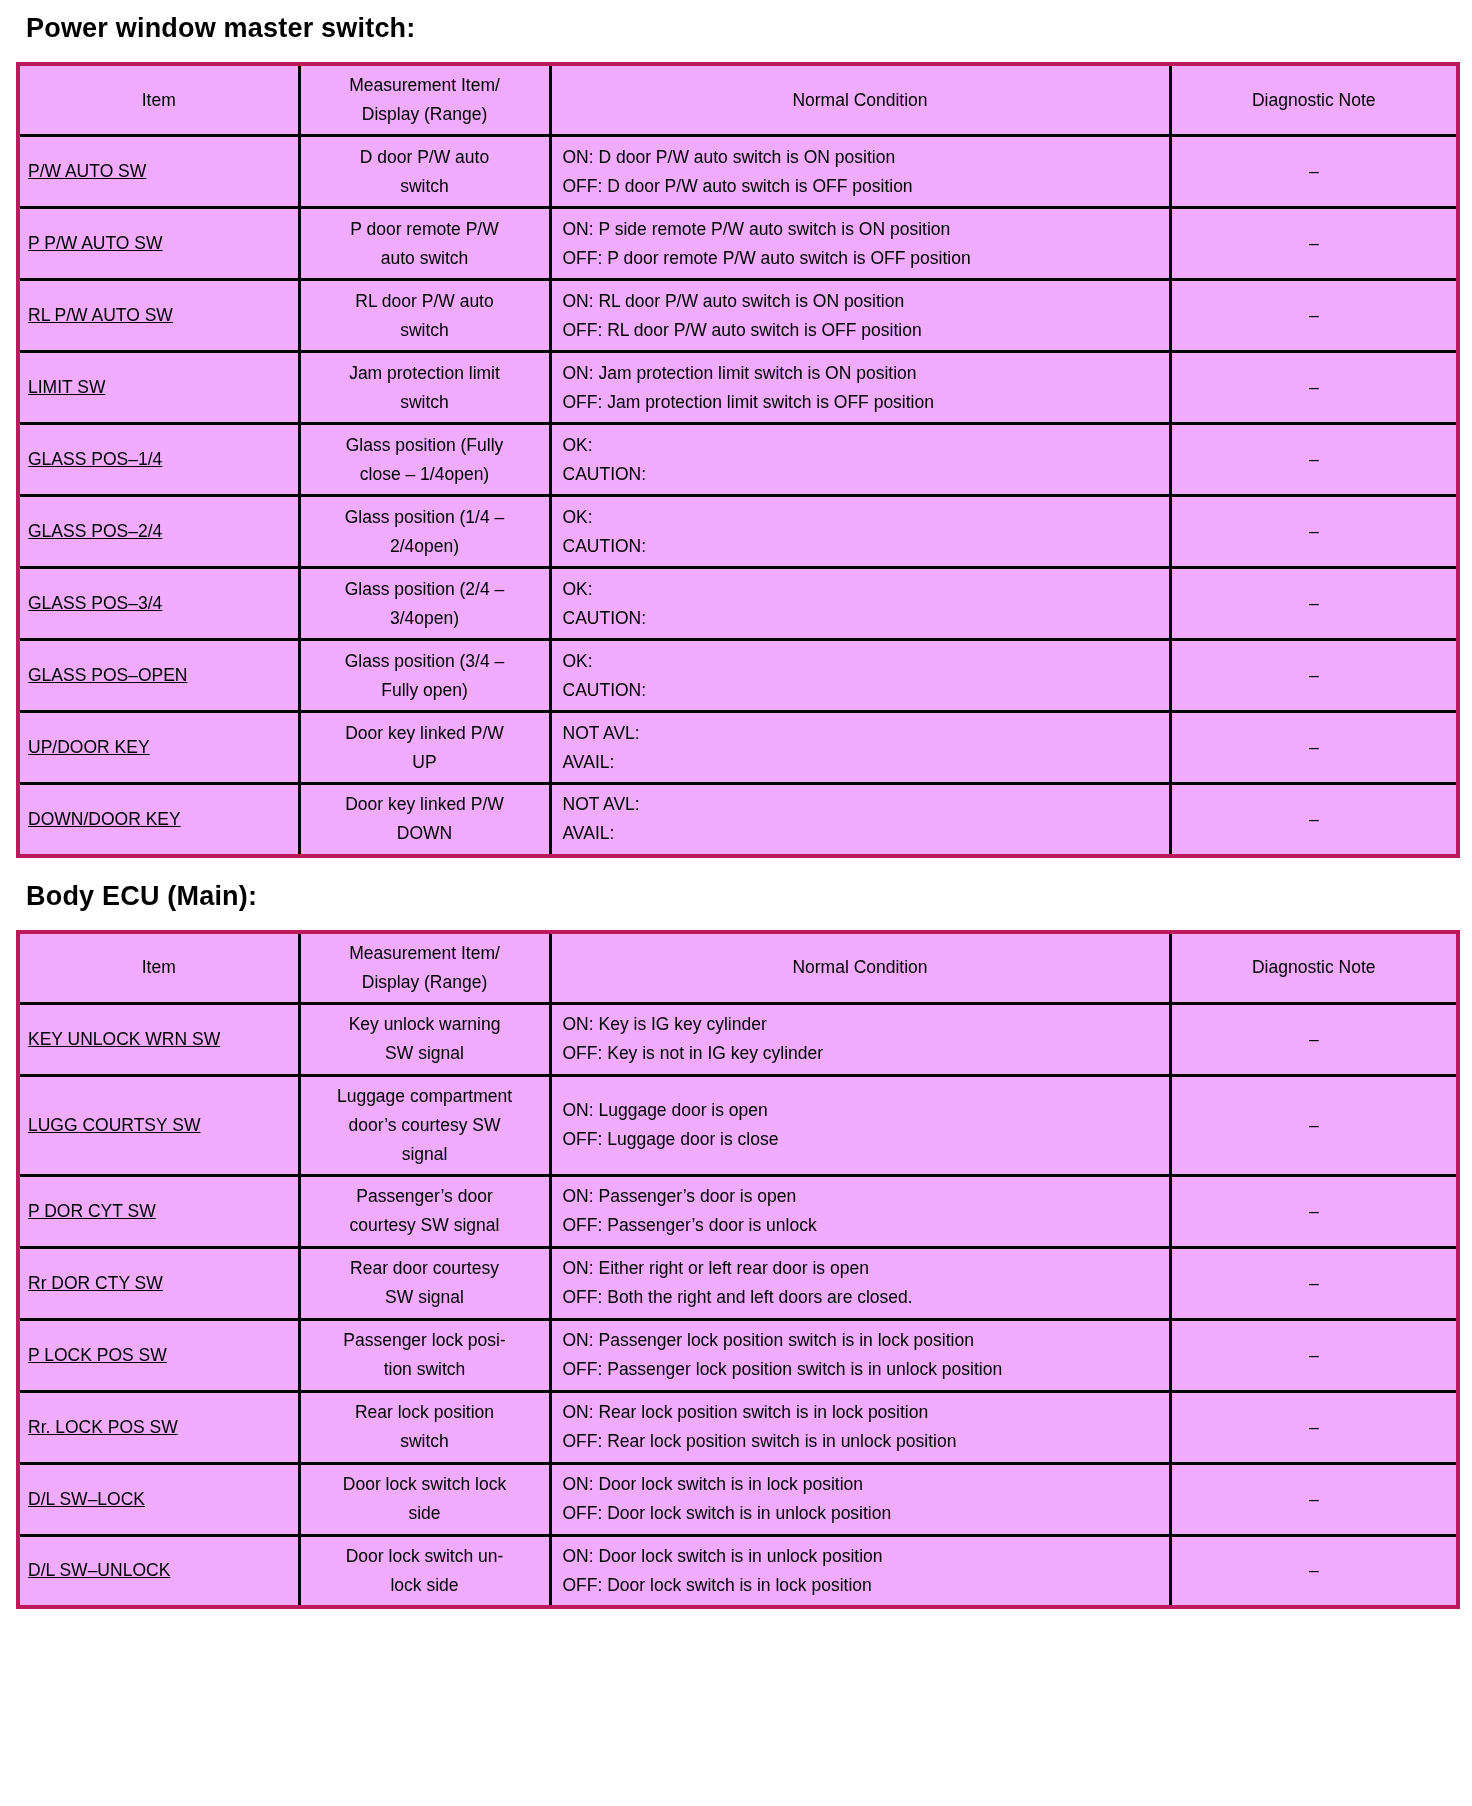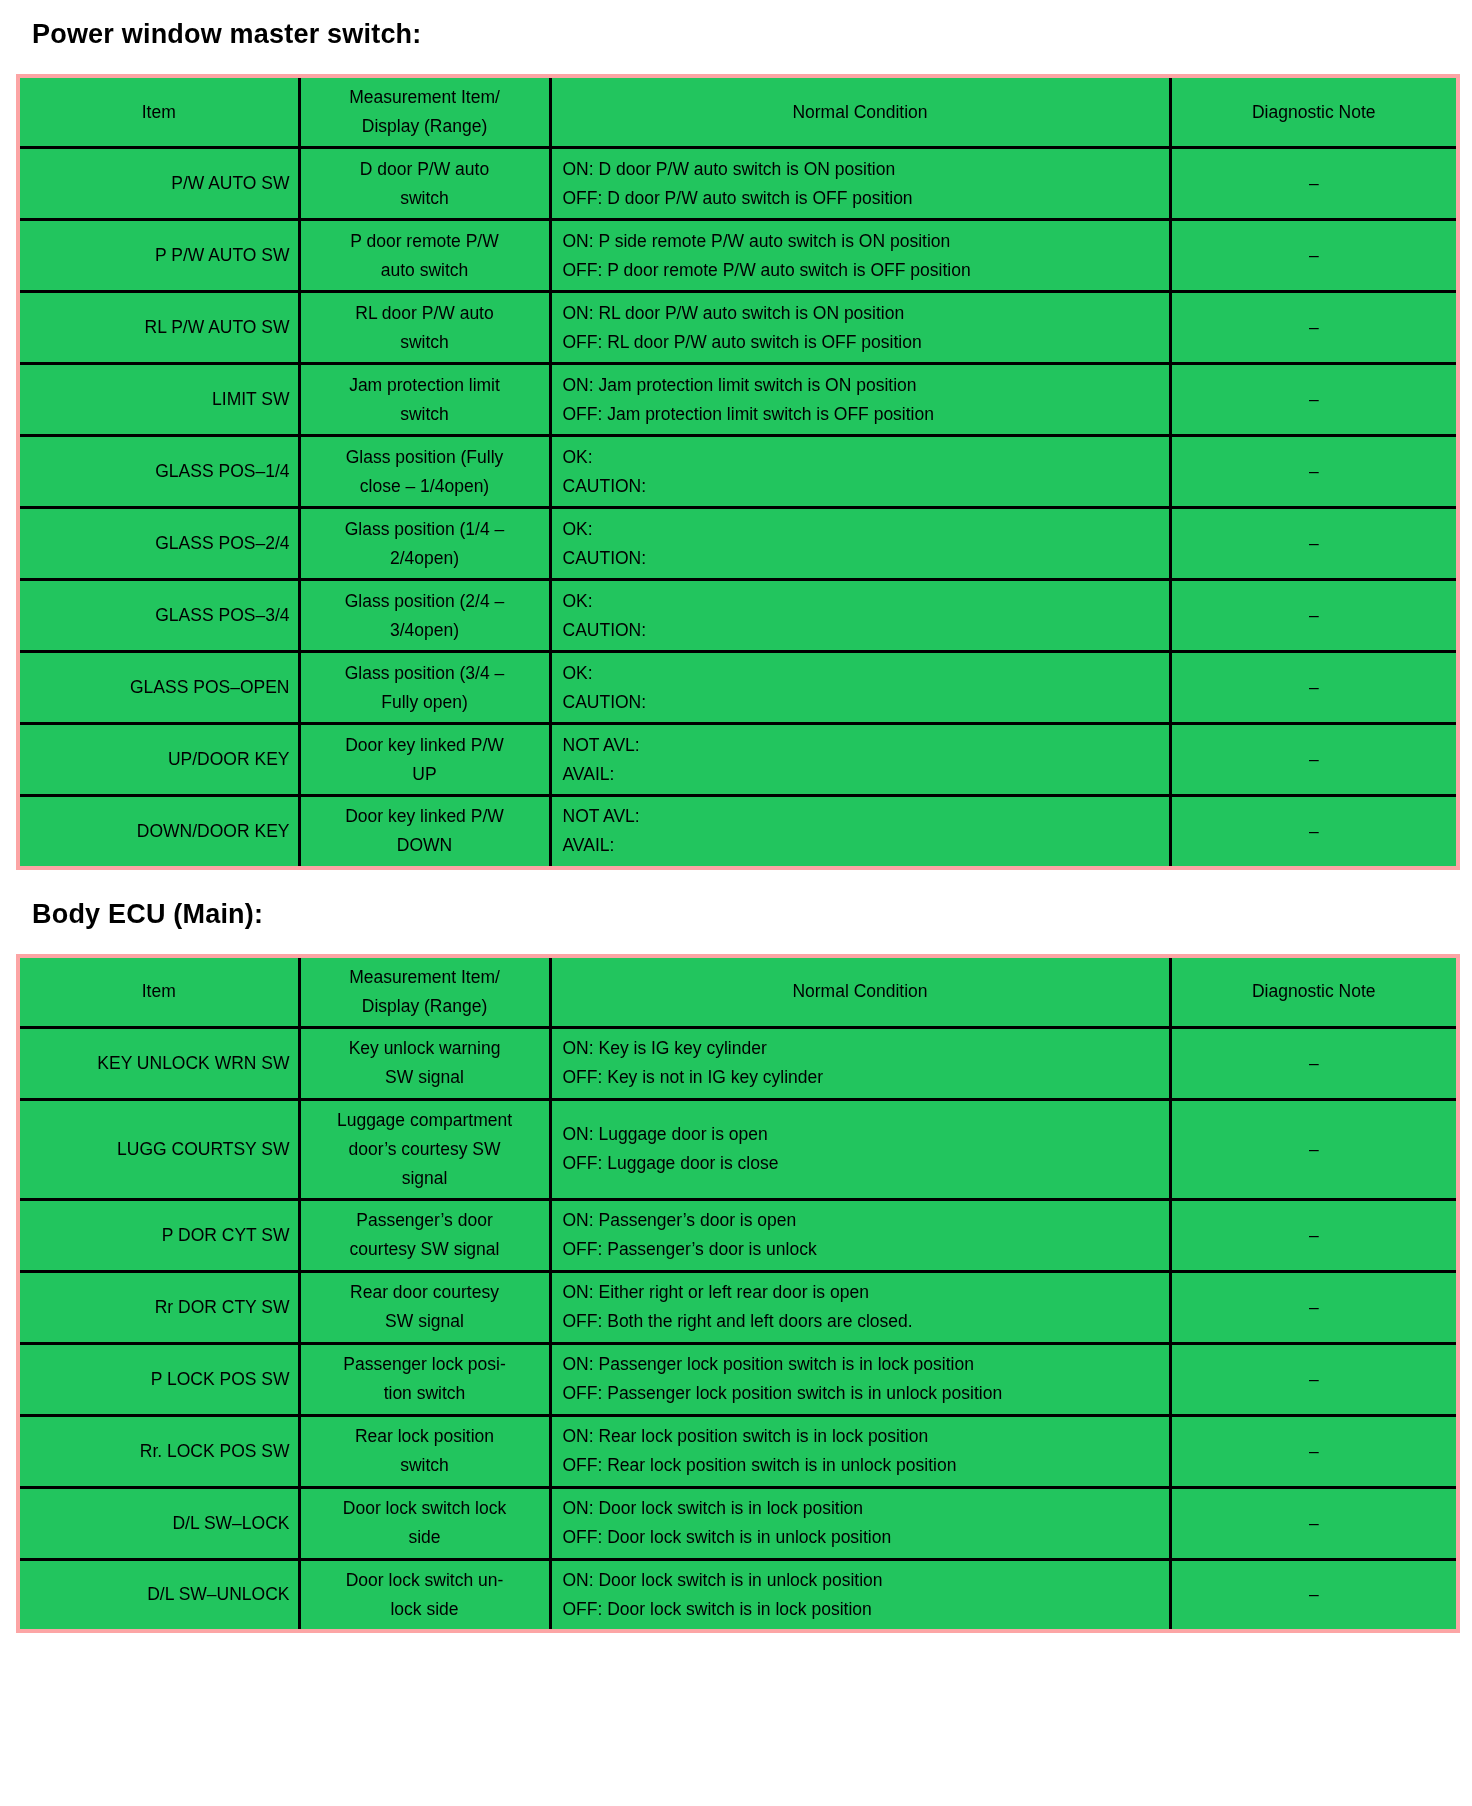--- a/index.html
+++ b/index.html
@@ -6,55 +6,55 @@
   html, body { margin: 0; padding: 0; background: #ffffff; }
   body {
     width: 1472px;
     min-height: 1806px;
     font-family: "Liberation Sans", sans-serif;
     color: #000000;
     -webkit-font-smoothing: none;
   }
   .page { padding: 4px 14px 10px 16px; }
   .section-title {
-    margin: 12px;
+    margin: 6px;
     padding: 2px 0 12px 4px;
     font-size: 27px;
     line-height: 32px;
     font-weight: 700;
     letter-spacing: 0.2px;
   }
   .section + .section .section-title { padding-top: 16px; }
   table.spec-table {
     border-collapse: collapse;
     table-layout: fixed;
     width: 1440px;
-    border: 4px solid #fca5a5;
-    background: #22c55e;
+    border: 4px solid #be185d;
+    background: #f0abfc;
   }
   .spec-table col:nth-child(1) { width: 281px; }
   .spec-table col:nth-child(2) { width: 251px; }
   .spec-table col:nth-child(3) { width: 620px; }
   .spec-table col:nth-child(4) { width: 288px; }
   .spec-table th, .spec-table td {
     border: 3px solid #000000;
     font-size: 17.5px;
     line-height: 29px;
     vertical-align: middle;
     white-space: pre-line;
     padding: 5px 8px;
     overflow: hidden;
   }
   .spec-table th {
     font-weight: 400;
     text-align: center;
     height: 70px;
   }
   .spec-table tbody tr { height: 72px; }
-  td.col-item    { text-align: right; }
+  td.col-item    { text-align: left; text-decoration: underline; }
   td.col-measure { text-align: center; }
   td.col-cond    { text-align: left; padding-left: 11px; }
   td.col-note    { text-align: center; }
 </style>
 </head>
 <body>
 
 <div class="page" id="sections-root">
     <section class="section">
       <h2 class="section-title">Power window master switch:</h2>

